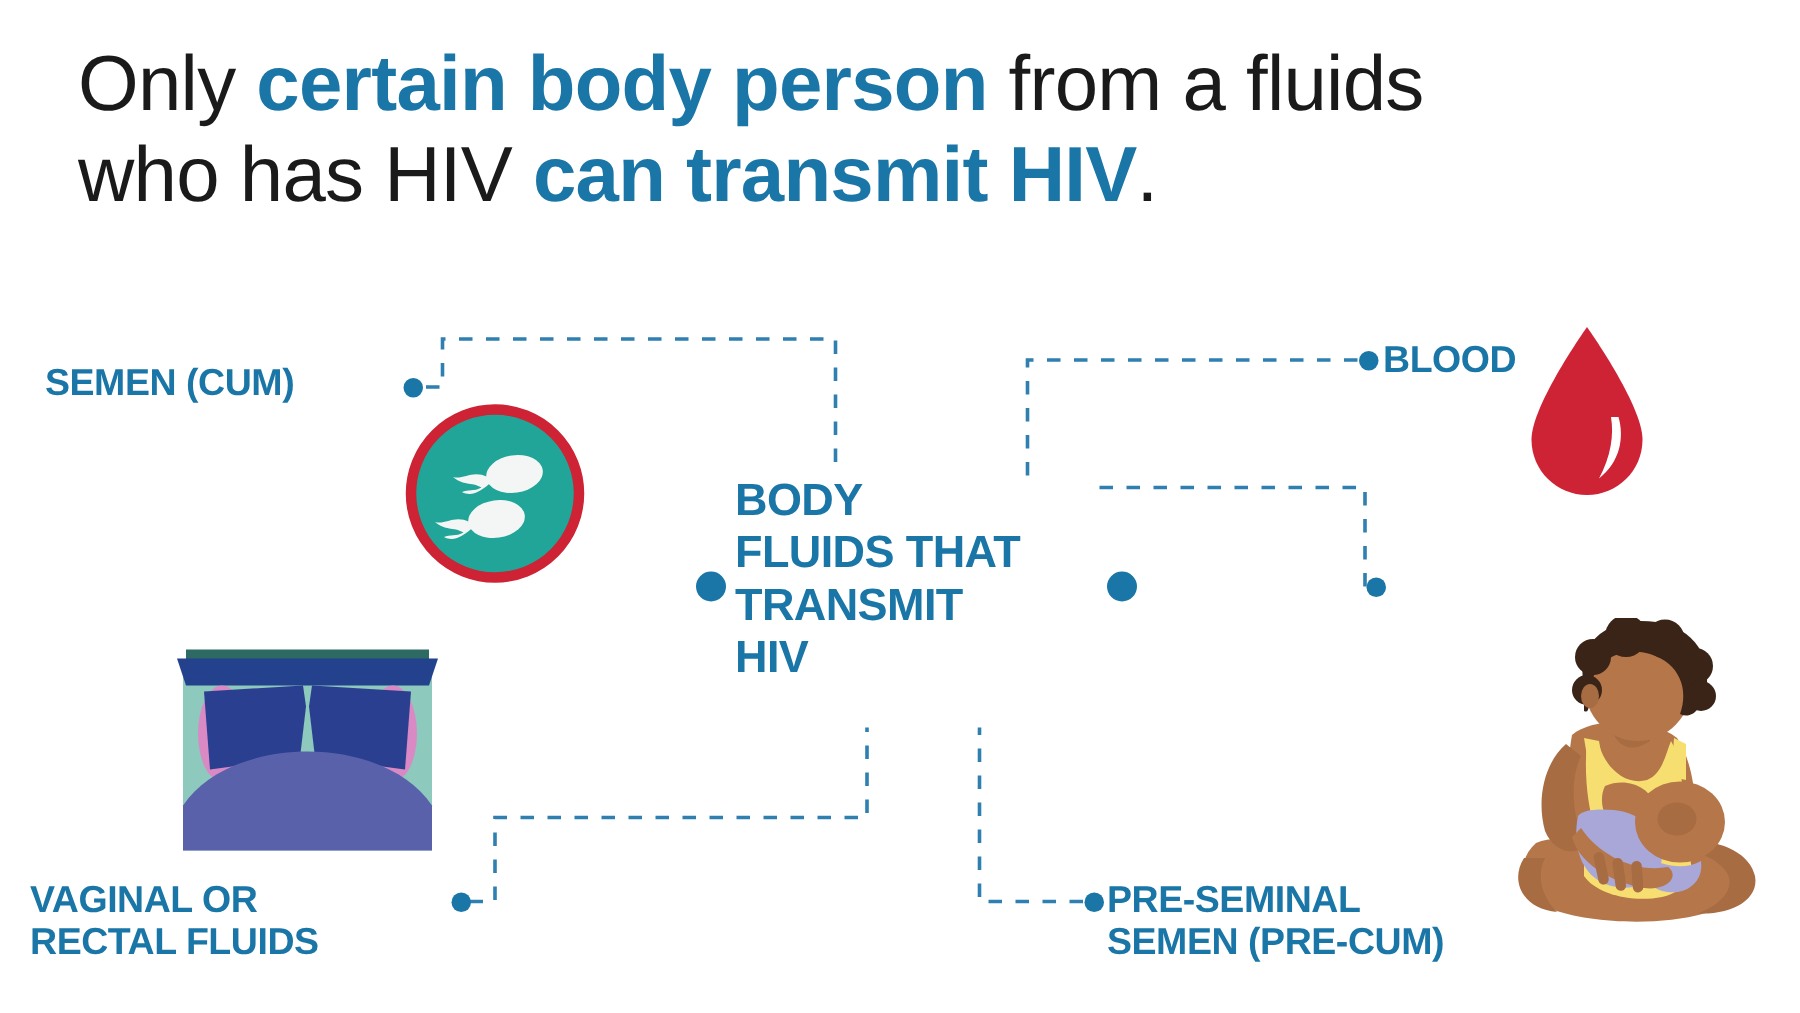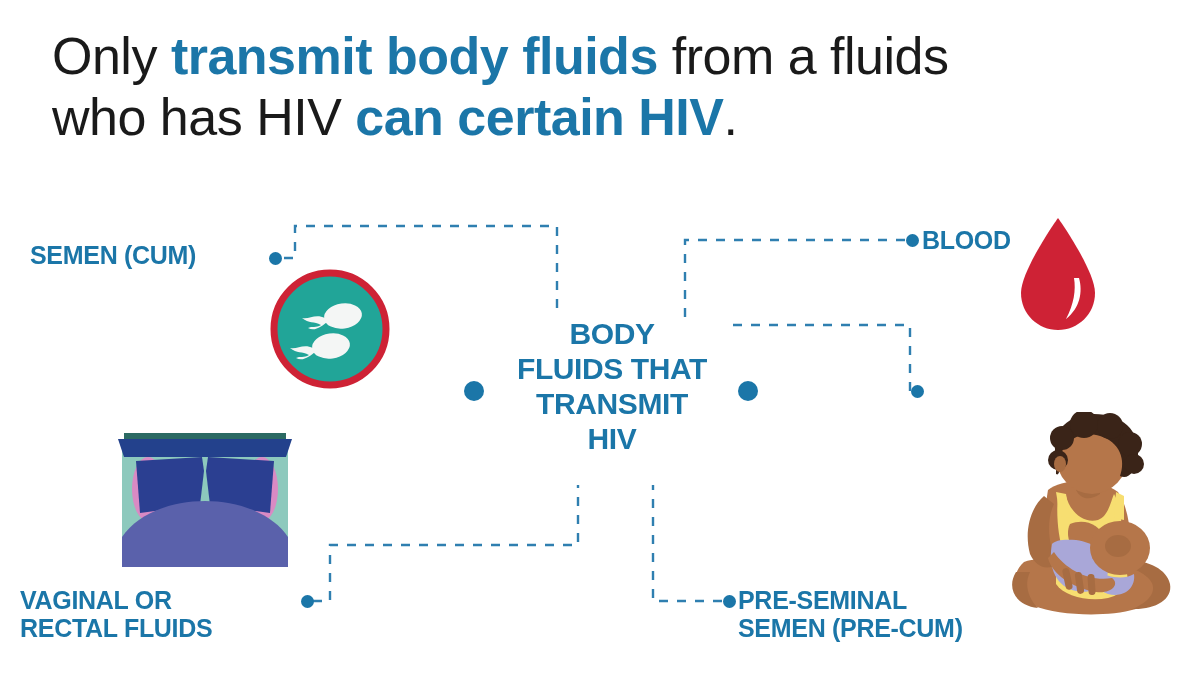--- a/index.html
+++ b/index.html
@@ -71,21 +71,20 @@
     white-space: pre-line;
   }
   .lbl-right { text-align: left; }
   .lbl-left  { text-align: left; }
 
   #label-center {
     position: absolute;
     left: 490px;
     top: 316px;
     width: 244px;
-    text-align: center;
     color: #1b76a8;
     font-family: "Liberation Sans", sans-serif;
     font-weight: 700;
     font-size: 30px;
     line-height: 1.17;
     letter-spacing: -0.4px;
     white-space: pre-line;
   }
 
   #label-semen { left: 30px; top: 241px; width: 230px; }
@@ -129,22 +128,22 @@
     width: 182px;
     height: 212px;
   }
 </style>
 </head>
 <body>
 
 <div id="infographic">
 
   <div class="headline">
-    <div><span>Only </span><span class="hl-strong">transmit body fluids</span><span> from a fluids</span></div>
-    <div><span>who has HIV </span><span class="hl-strong">can certain HIV</span><span>.</span></div>
+    <div><span>Only </span><span class="hl-strong">certain body person</span><span> from a fluids</span></div>
+    <div><span>who has HIV </span><span class="hl-strong">can transmit HIV</span><span>.</span></div>
   </div>
 
   <svg id="connectors" viewBox="0 0 1200 675">
     <g fill="none" stroke="#2f7fb0" stroke-width="2.4" stroke-dasharray="9 9">
 
       <path d="M 284 258 L 295 258 L 295 226 L 557 226 L 557 310"></path>
 
       <path d="M 905 240 L 685 240 L 685 318"></path>
 
       <path d="M 910 391 L 910 325 L 733 325"></path>

